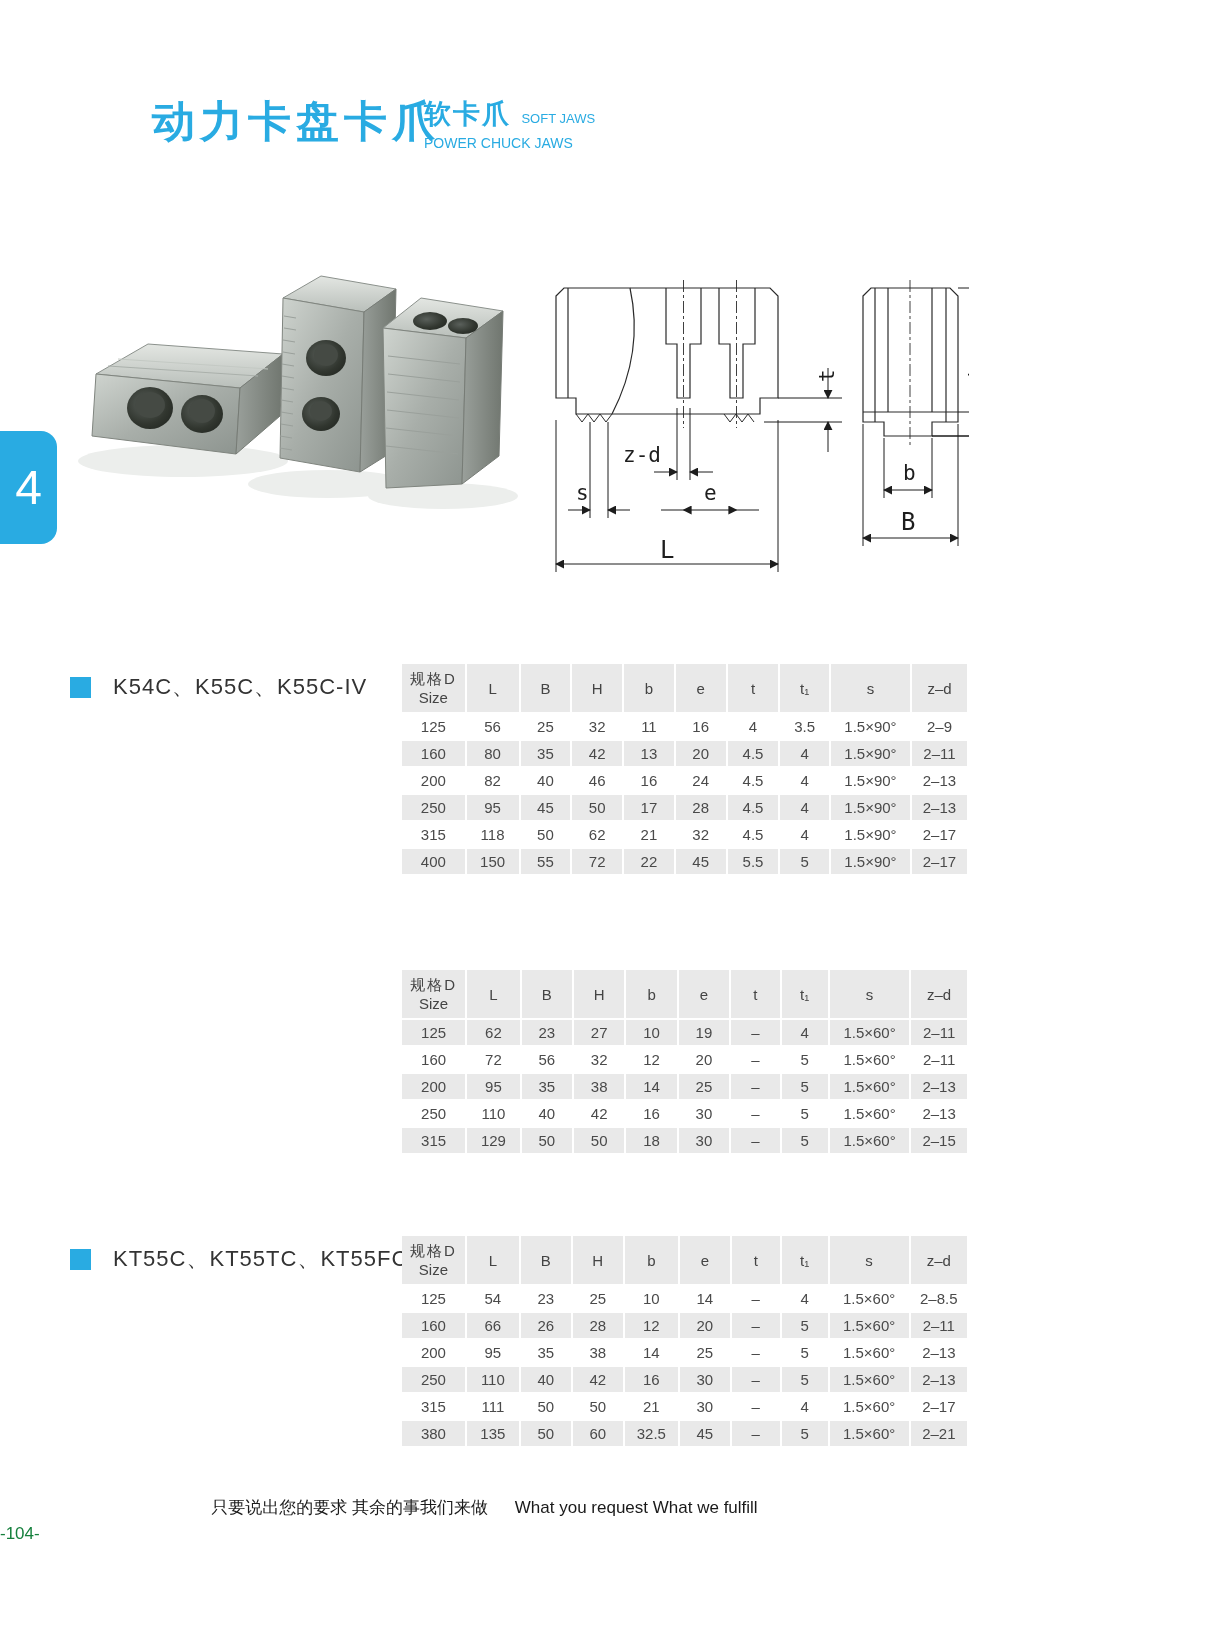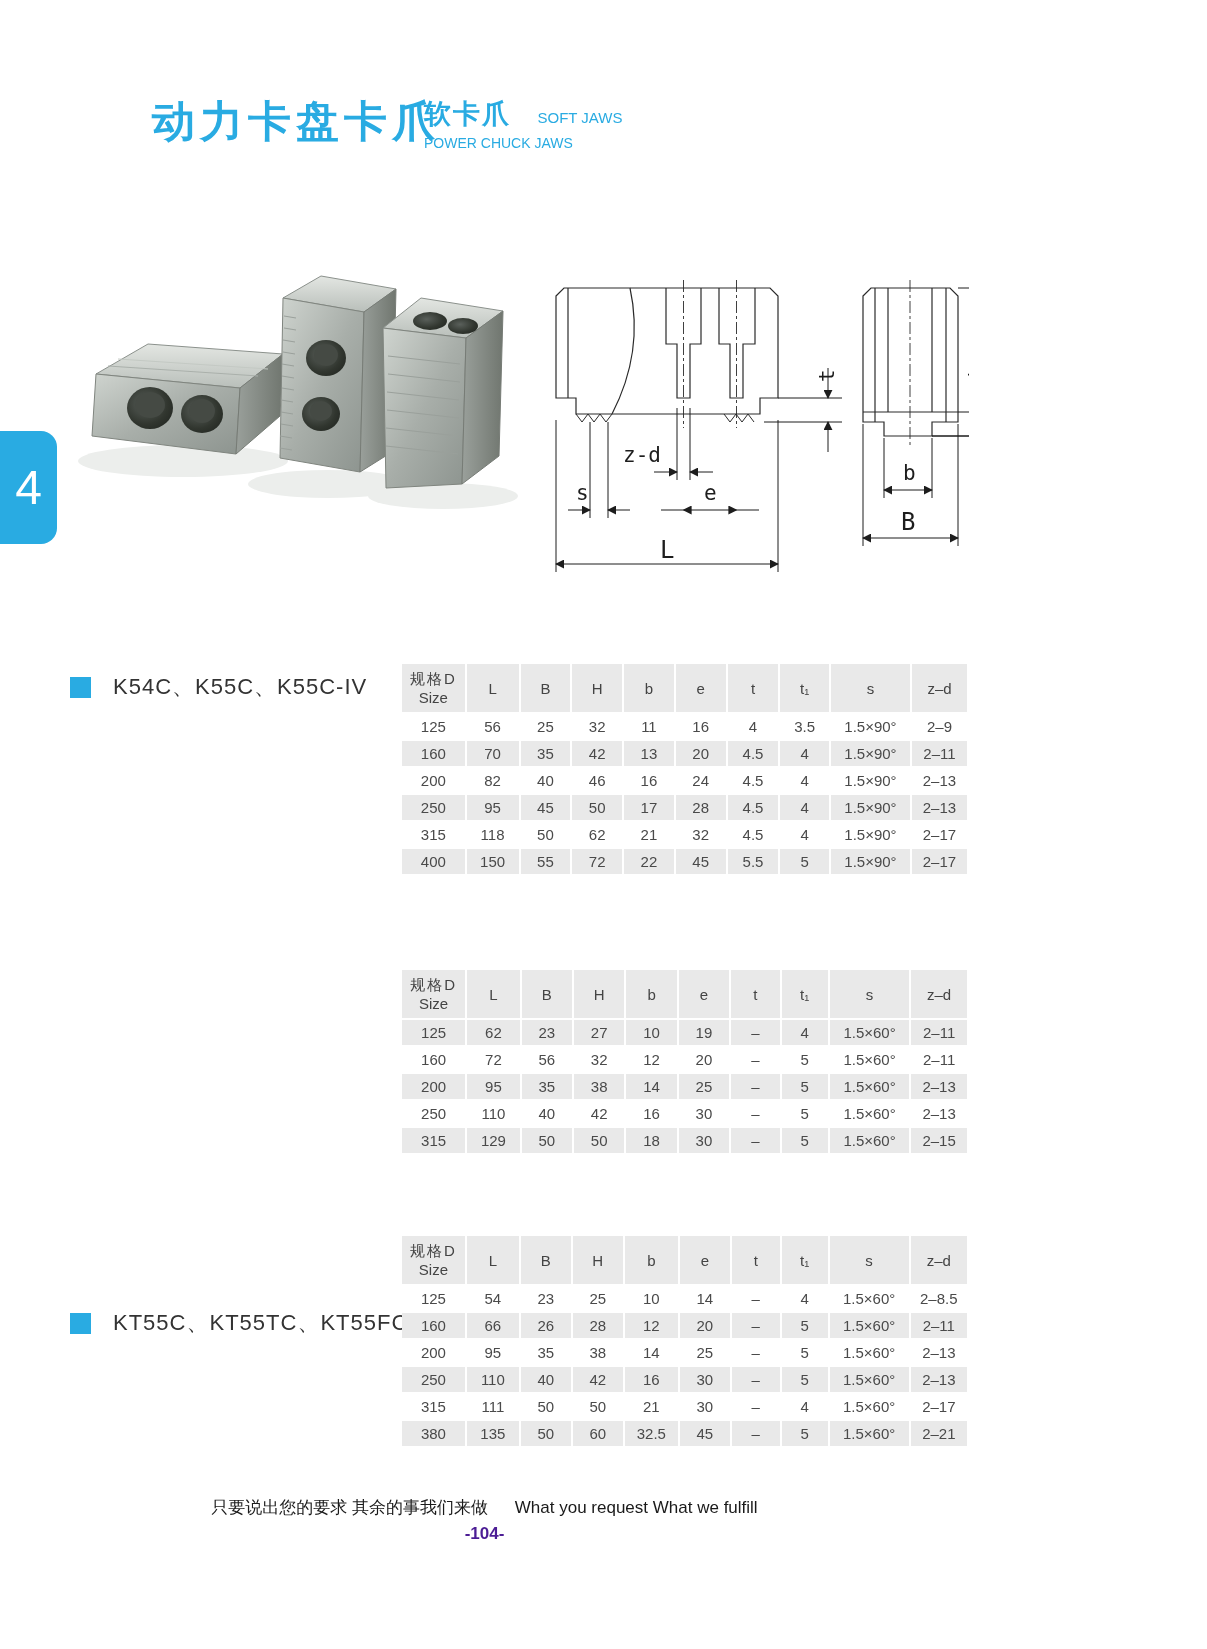--- a/index.html
+++ b/index.html
@@ -8,21 +8,21 @@
     font-family:"Liberation Sans", sans-serif; overflow:hidden;
   }
   
   .title-cn{
     position:absolute; left:152px; top:93px;
     font-size:43px; font-weight:bold; color:var(--accent);
     letter-spacing:5px; white-space:nowrap;
   }
   .subtitle{ position:absolute; left:424px; top:96px; color:var(--accent); white-space:nowrap;}
   .subtitle .cn{ font-size:27px; font-weight:bold; letter-spacing:2px;}
-  .subtitle .en1{ font-size:15px; margin-left:22px;}
+  .subtitle .en1{ font-size:13px; margin-left:6px;}
   .subtitle .en2{ font-size:14px; margin-top:3px;}
   
   .tab4{
     position:absolute; left:0; top:431px; width:57px; height:113px;
     background:var(--accent); border-radius:0 16px 16px 0;
     color:#fff; font-size:48px; display:flex; align-items:center; justify-content:center;
   }
   
   .photo{ position:absolute; left:78px; top:256px; }
   .drawing{ position:absolute; left:528px; top:280px; }
@@ -44,30 +44,30 @@
   }
   table.spec th .hcn{ letter-spacing:2px; }
   table.spec td{
     background:#fff; color:#4a4a4a; font-size:15px; text-align:center;
     height:25px; padding:0; vertical-align:middle;
   }
   table.spec tr.shade td{ background:var(--shade); }
   #table-0{ top:662px; }
   #table-1{ top:968px; }
   #table-2{ top:1234px; }
-  .label-0{ top:662px; } .label-1{ top:968px; } .label-2{ top:1298px; }
+  .label-0{ top:662px; } .label-1{ top:968px; } .label-2{ top:1234px; }
   
   .tagline{
     position:absolute; top:1496px; left:0; width:100%; text-align:center;
     font-size:17px; color:#1a1a1a; white-space:nowrap;
   }
   .tagline .en{ margin-left:22px; }
   .pagenum{
-    position:absolute; top:1524px; left:0; width:100%; text-align:center;
-    font-size:17px; color:#4c1d95;font-weight:bold;
+    position:absolute; top:1524px; left:0; width:100%; 
+    font-size:17px; color:#15803d;
   }
 </style>
 </head>
 <body>
 
 <div class="page">
 
   <div class="title-cn">动力卡盘卡爪</div>
   <div class="subtitle">
     <div>
@@ -291,21 +291,21 @@
           <td>32</td>
           <td>11</td>
           <td>16</td>
           <td>4</td>
           <td>3.5</td>
           <td>1.5×90°</td>
           <td>2–9</td>
         </tr>
         <tr class="shade">
           <td>160</td>
-          <td>70</td>
+          <td>80</td>
           <td>35</td>
           <td>42</td>
           <td>13</td>
           <td>20</td>
           <td>4.5</td>
           <td>4</td>
           <td>1.5×90°</td>
           <td>2–11</td>
         </tr>
         <tr>

